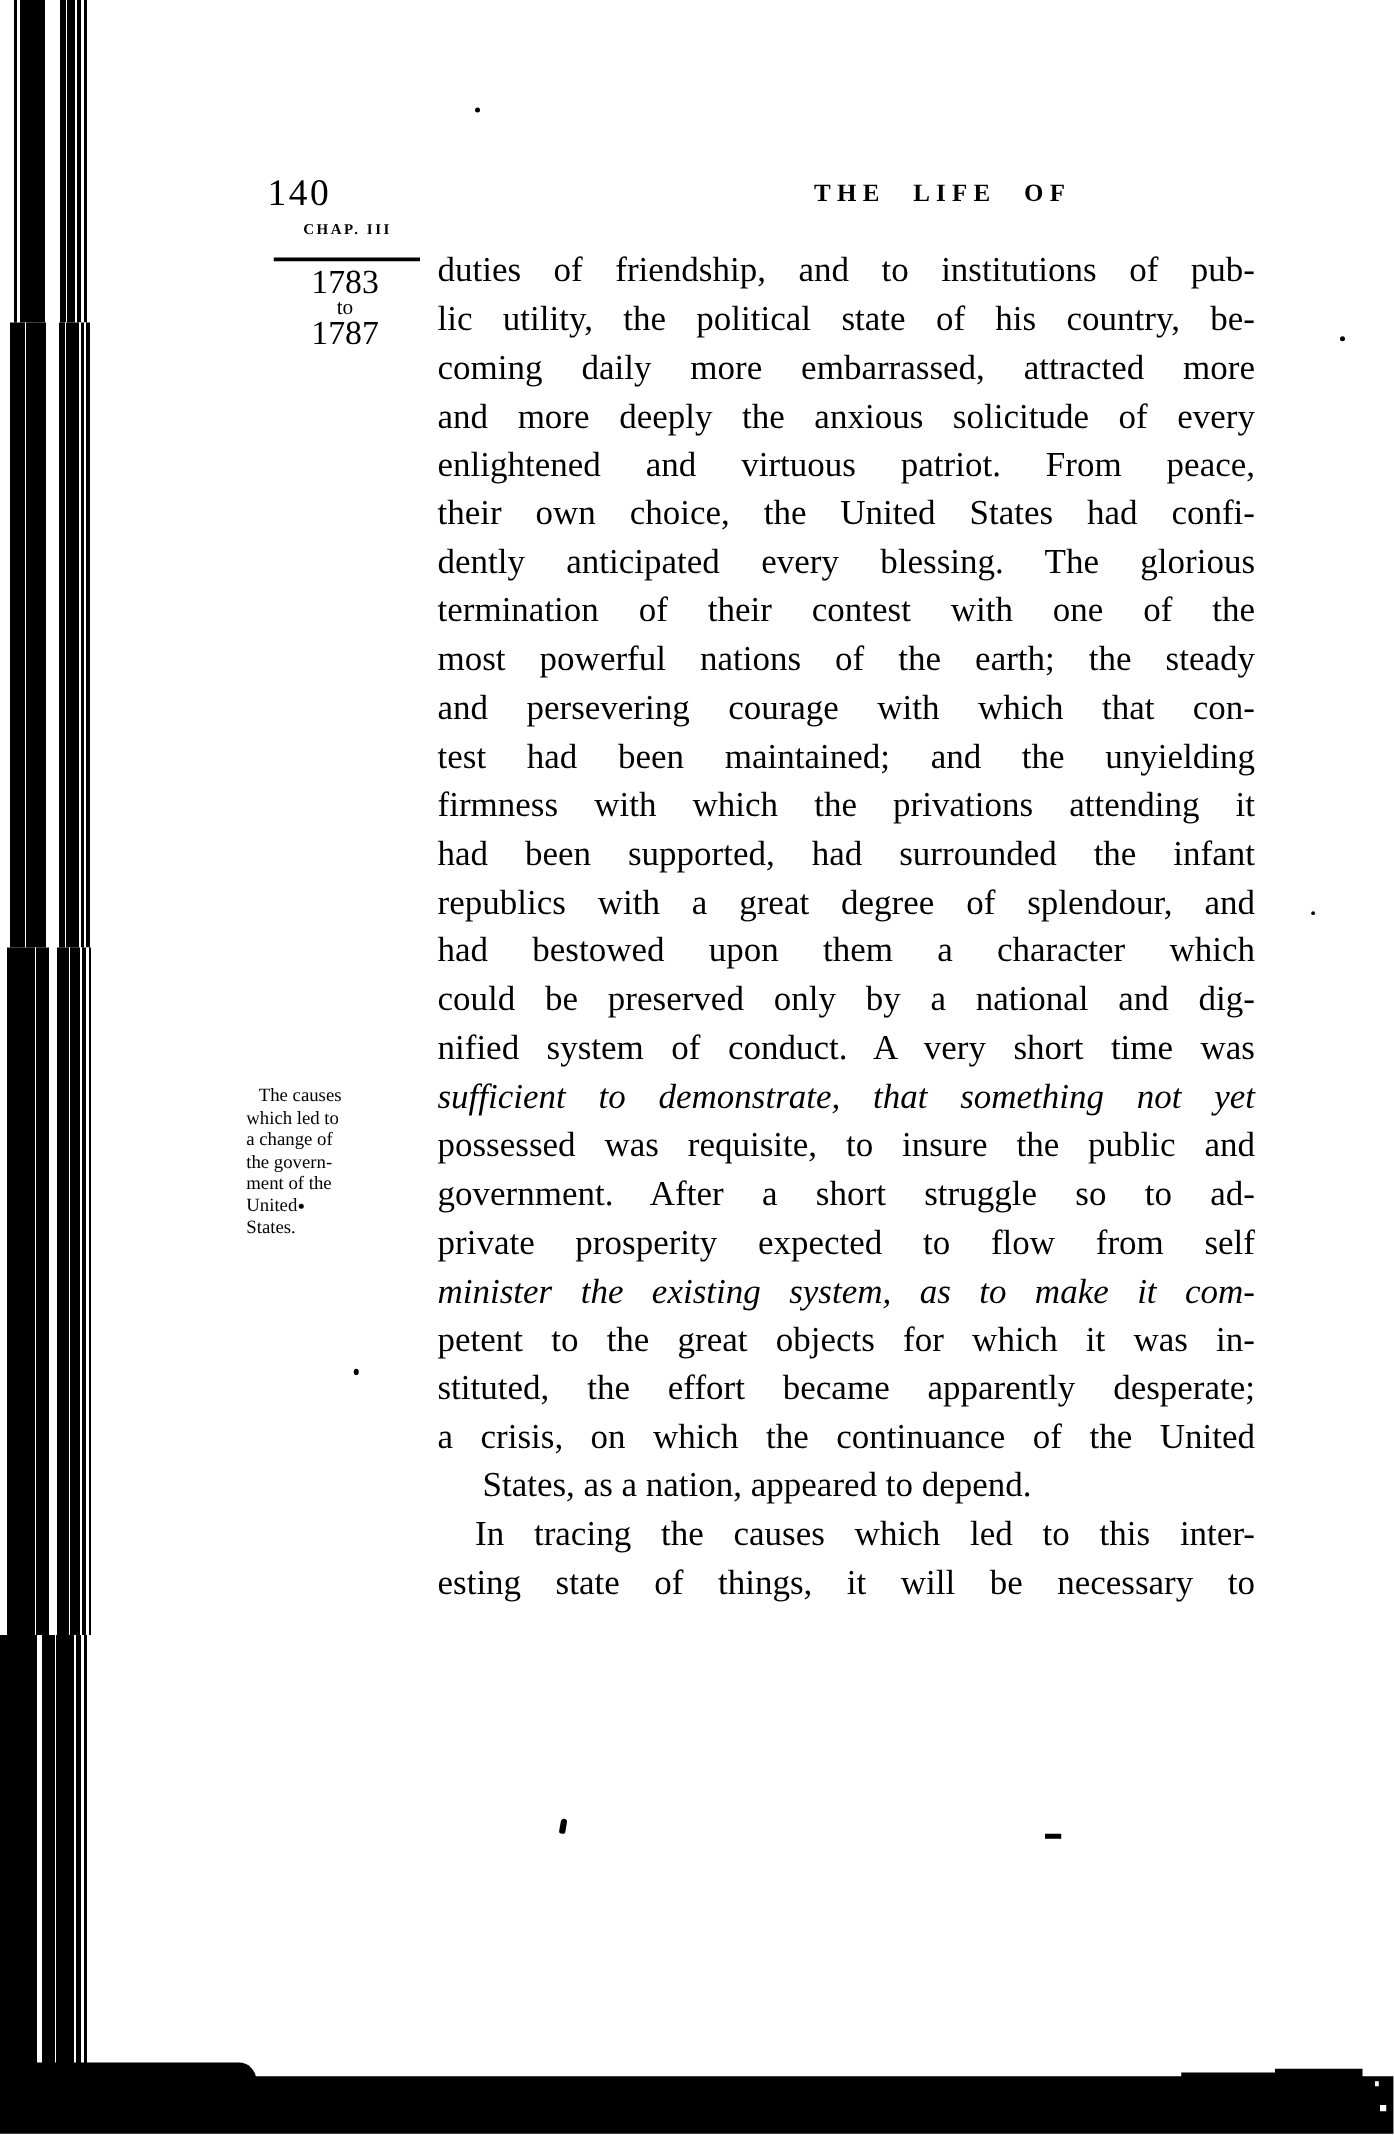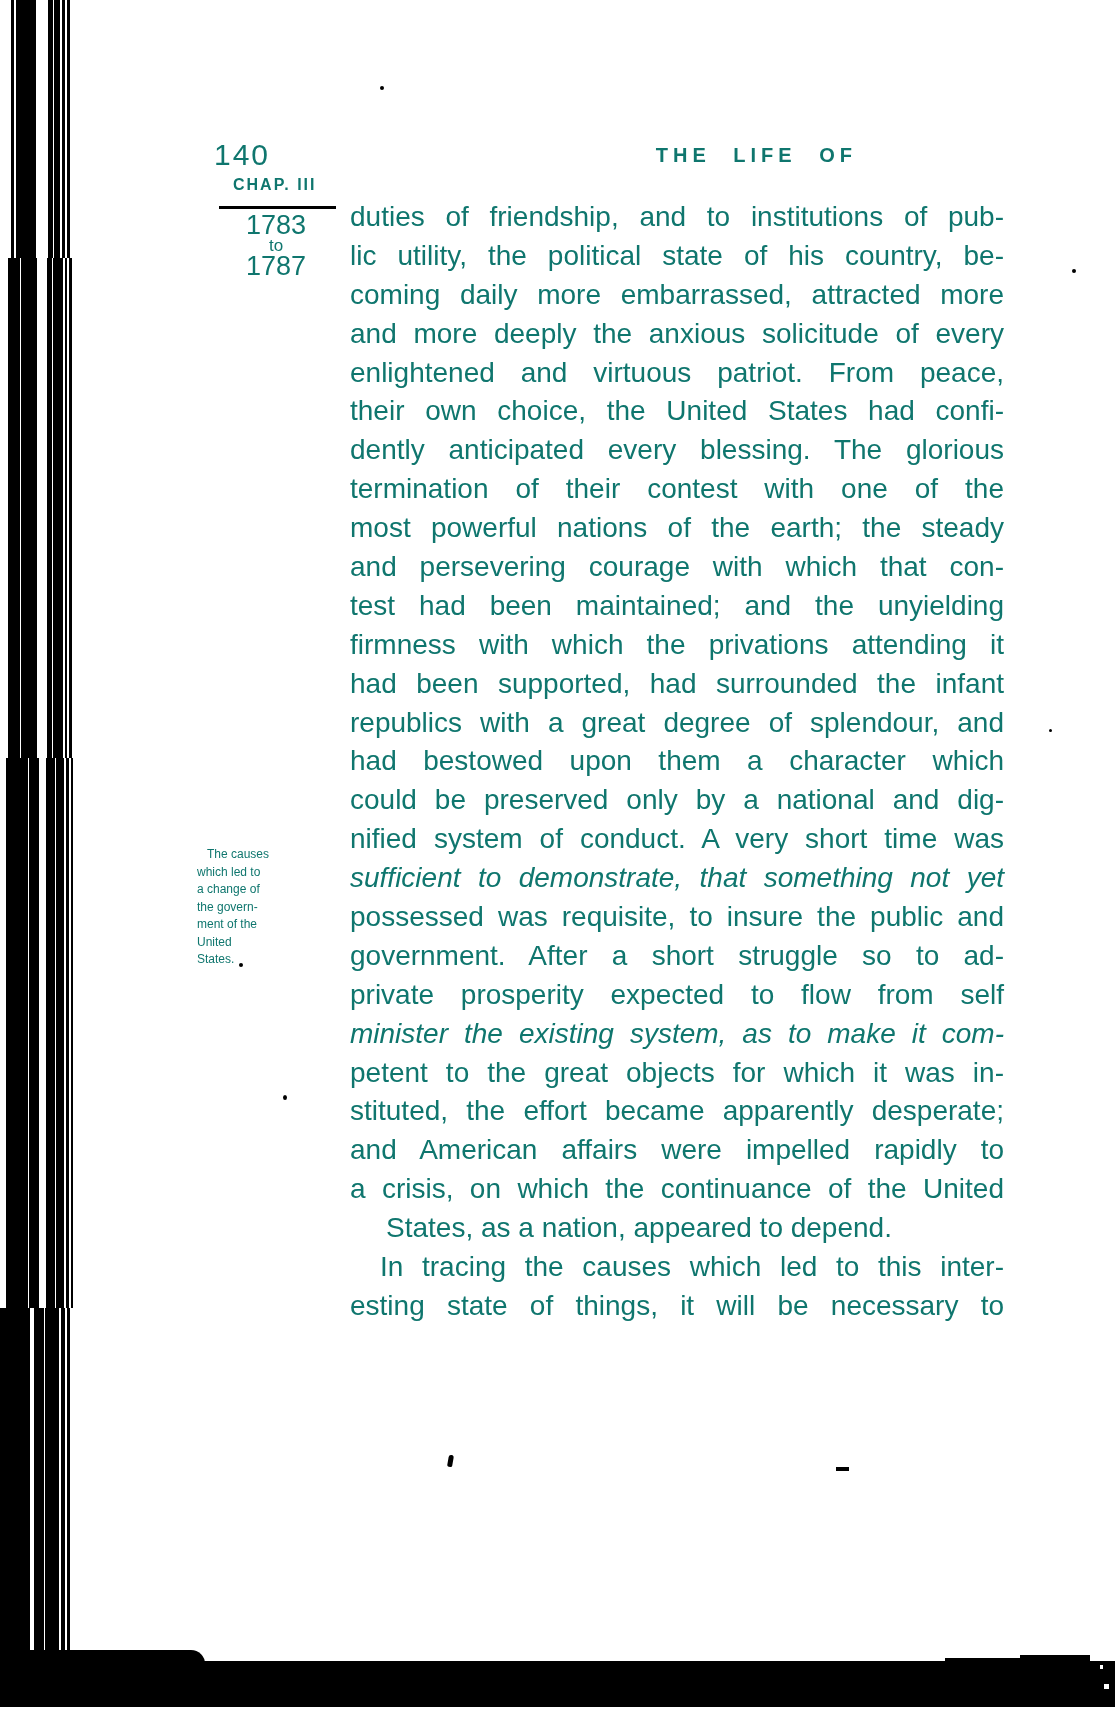--- a/index.html
+++ b/index.html
@@ -1,19 +1,19 @@
 <!DOCTYPE html>
 <html><head>
 <meta charset="utf-8">
 <style>
   html,body { margin:0; padding:0; background:#fff; }
   .page {
     position:relative; width:1115px; height:1716px;
-    background:#ffffff; color:#0f766e;
-    font-family:Liberation Sans, sans-serif;
+    background:#ffffff; color:#000000;
+    font-family:Liberation Serif, serif;
     overflow:hidden;
   }
   
   .band { position:absolute; left:0; width:78px; }
   .band-1 { top:0; height:258px;
     background:linear-gradient(90deg,
       transparent 0 11px, #000 11px 14px, #fff 14px 16px, #000 16px 36px,
       #fff 36px 48px, #000 48px 53px, #fff 53px 54px, #000 54px 60px,
       #fff 60px 62px, #000 62px 65px, #fff 65px 67px, #000 67px 70px,
       transparent 70px 100%); }
@@ -50,28 +50,28 @@
   .sp-5 { left:1049px; top:729px; width:3px; height:3px; }
   .dash-mark { position:absolute; left:836px; top:1467px; width:13px; height:4px; background:#000; }
   .comma-mark { position:absolute; left:448px; top:1455px; width:5px; height:12px;
     background:#000; border-radius:3px 3px 2px 2px; transform:rotate(10deg); }
   
   .page-number { position:absolute; left:214px; top:138px; font-size:30px; letter-spacing:2px; }
   .running-header { position:absolute; left:497px; top:144px; width:360px;
     text-align:right; font-size:20px; font-weight:bold;
     letter-spacing:5px; word-spacing:12px; }
   
-  .chapter-heading { position:absolute; left:233px; top:176px; width:116px;
-    font-size:16px; font-weight:bold; letter-spacing:2px; white-space:nowrap; }
+  .chapter-heading { position:absolute; left:220px; top:176px; width:116px;
+    text-align:center; font-size:12px; font-weight:bold; letter-spacing:2px; white-space:nowrap; }
   .chapter-rule { position:absolute; left:219px; top:206px; width:117px; height:3px; background:#000; }
   .date-range { position:absolute; left:220px; top:211px; width:112px; text-align:center; }
   .date-year { font-size:27px; line-height:28px; }
   .date-to { font-size:17px; line-height:13px; }
-  .sidenote { position:absolute; left:197px; top:846px; width:110px;
-    font-size:12px; line-height:17.5px; }
+  .sidenote { position:absolute; left:197px; top:869px; width:110px;
+    font-size:15px; line-height:17.5px; }
   .sidenote-line.first { padding-left:10px; }
   
   .body-text { position:absolute; left:350px; top:198px; width:654px; font-size:28px; }
   .body-line { height:38.9px; line-height:38.9px;
     text-align:justify; text-align-last:justify; white-space:nowrap; }
   .body-line.italic { font-style:italic; }
   .body-line.para-end { text-align-last:left;margin-left:36px; }
   .body-line.indent { padding-left:30px; width:624px; }
 </style>
 </head>
@@ -136,20 +136,19 @@
     <div class="body-line">had bestowed upon them a character which</div>
     <div class="body-line">could be preserved only by a national and dig-</div>
     <div class="body-line">nified system of conduct.  A very short time was</div>
     <div class="body-line italic">sufficient to demonstrate, that something not yet</div>
     <div class="body-line">possessed was requisite, to insure the public and</div>
     <div class="body-line">government.  After a short struggle so to ad-</div>
     <div class="body-line">private prosperity expected to flow from self</div>
     <div class="body-line italic">minister the existing system, as to make it com-</div>
     <div class="body-line">petent to the great objects for which it was in-</div>
     <div class="body-line">stituted, the effort became apparently desperate;</div>
-    <div class="body-line">and American affairs were impelled rapidly to</div>
     <div class="body-line">a crisis, on which the continuance of the United</div>
     <div class="body-line para-end">States, as a nation, appeared to depend.</div>
     <div class="body-line indent">In tracing the causes which led to this inter-</div>
     <div class="body-line">esting state of things, it will be necessary to</div>
   </div>
 
 </div>
 
 </body></html>

